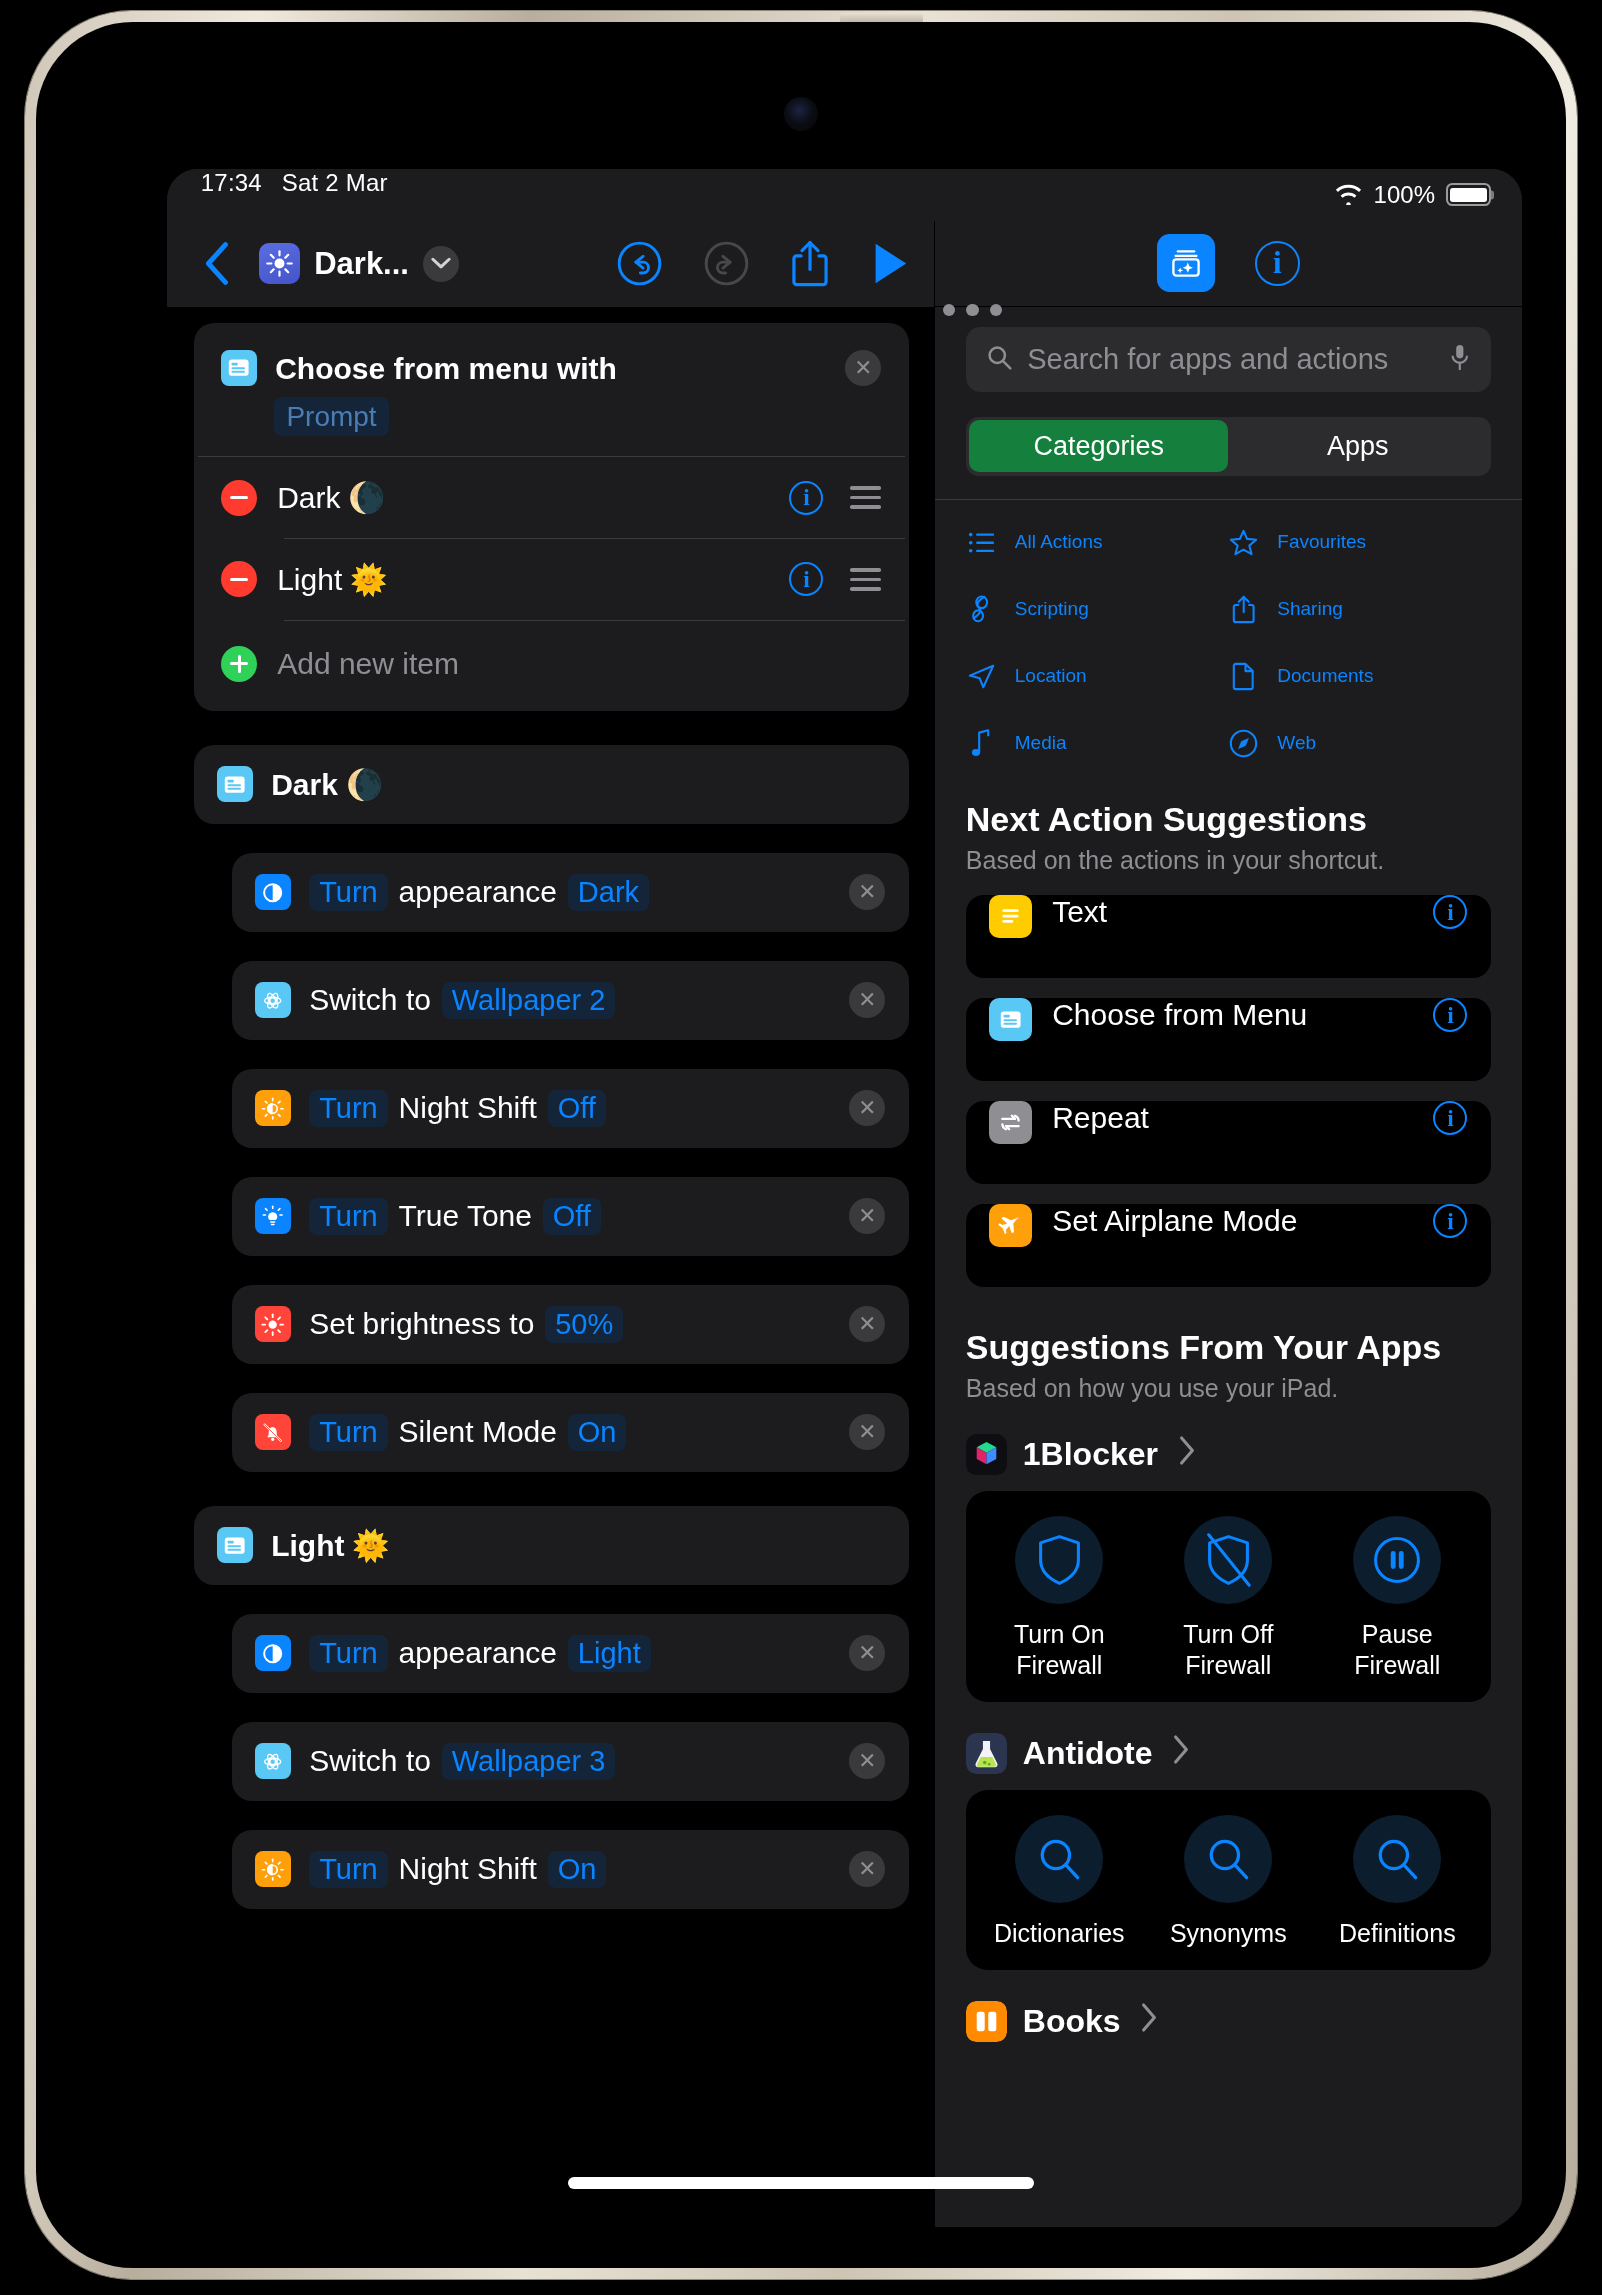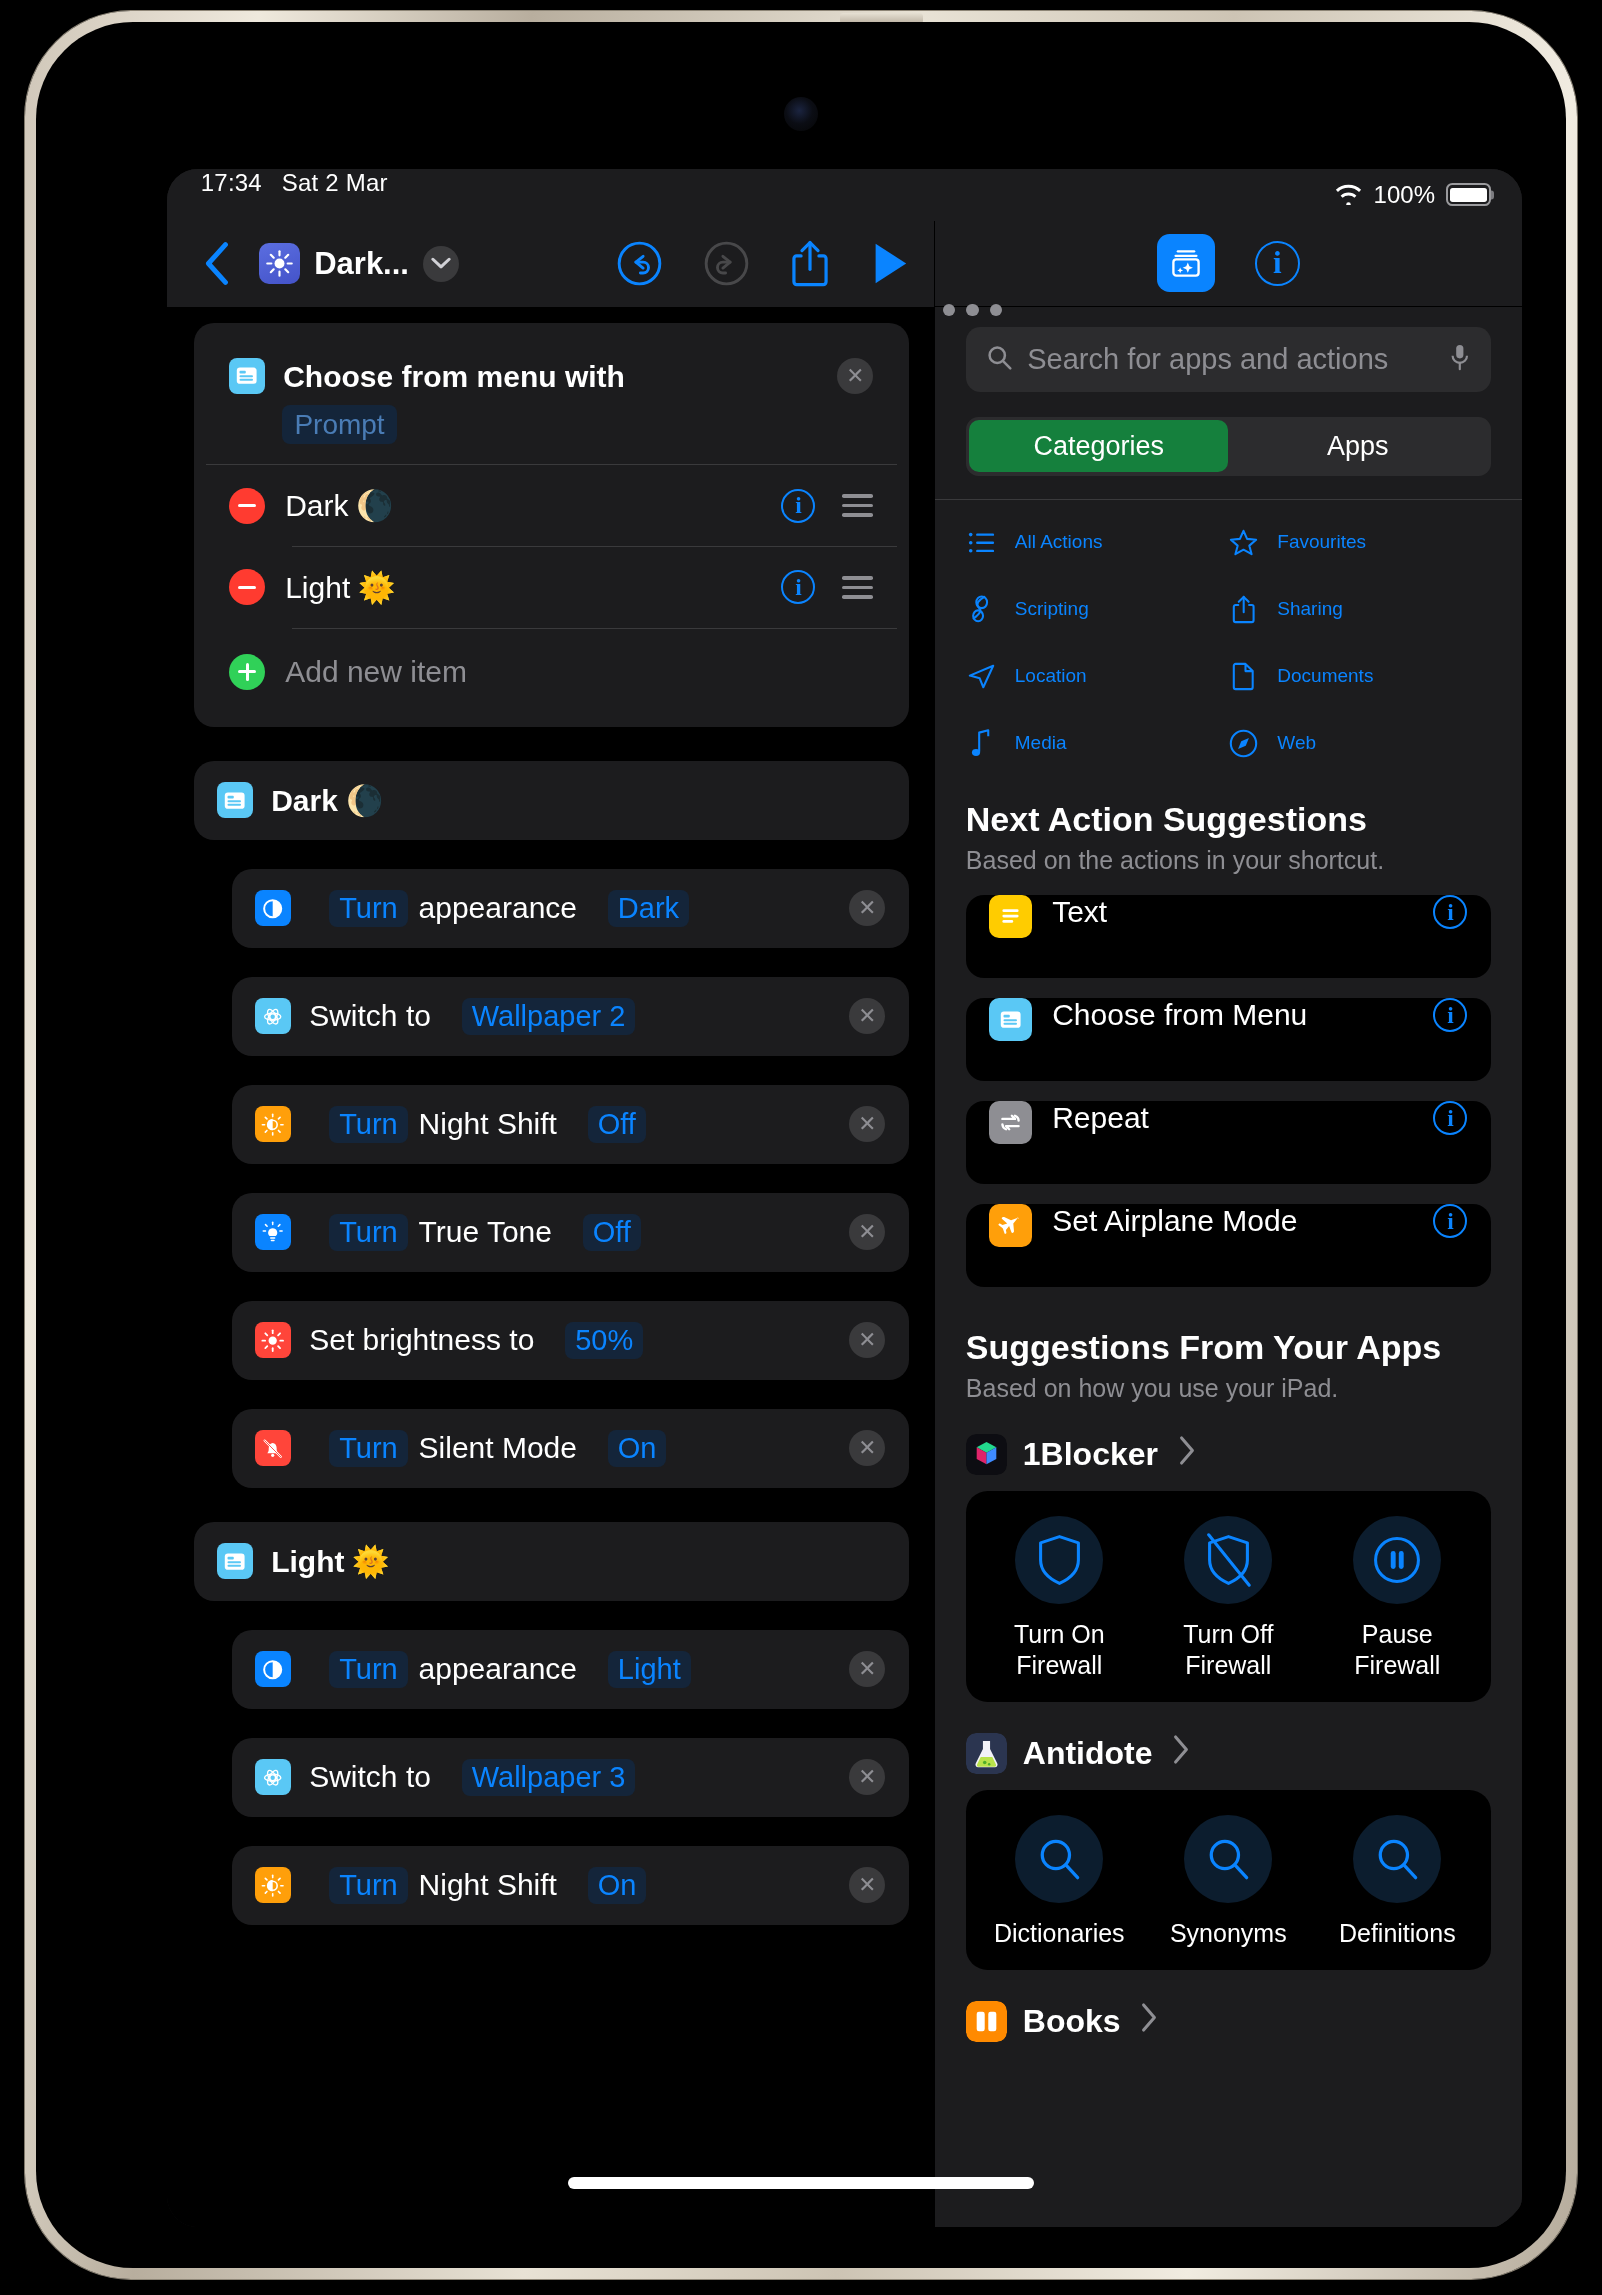--- a/index.html
+++ b/index.html
@@ -123,21 +123,21 @@
     flex: 1 1 auto; overflow: hidden; padding: 16px 0 0 0;
     background:#000;
     position: relative;
   }
 
   .card {
     margin: 0 25px 0 27px;
     border-radius: 20px;
     background: #1c1c1e;
   }
-  .menu-card { padding: 12px; }
+  .menu-card { padding: 4px; }
   .menu-head { display:flex; align-items:flex-start; padding: 23.4px 23.4px 0 23.4px; }
   .sq-icon {
     width: 36px; height: 36px; border-radius: 8px;
     display:flex;align-items:center;justify-content:center;
     flex:0 0 36px;
   }
   .icon-menu { background:#5ac8f5; }
   .menu-title { color:#fff; font-size:30px; font-weight:600; margin-left:18px; line-height:38px;}
   .close-x {
     margin-left:auto; width:36px;height:36px;border-radius:50%;
@@ -180,21 +180,21 @@
   .group-label { color:#fff; font-size:30px; font-weight:600; margin-left:18px; }
 
   .action-row {
     margin: 29px 25px 0 65px;
     border-radius:20px; background:#1c1c1e;
     height:79px; display:flex; align-items:center; padding:0 23.4px;
   }
   .action-text { color:#fff; font-size:30px; margin-left:18px; display:flex; align-items:center; gap:10.8px;}
   .tok {
     background:#14253a; color:#0a84ff; border-radius:8px;
-    padding:2px 10px; font-size:29px;margin-left:20px;
+    padding:2px 10px; font-size:29px;
   }
   .plainword { color:#fff; }
 
   
   .ic-appearance { background:#0a84ff; }
   .ic-wallpaper  { background:#5ac8f5; }
   .ic-nightshift { background:#ff9f0a; }
   .ic-truetone   { background:#0a84ff; }
   .ic-brightness { background:#ff453a; }
   .ic-silent     { background:#ff453a; }

